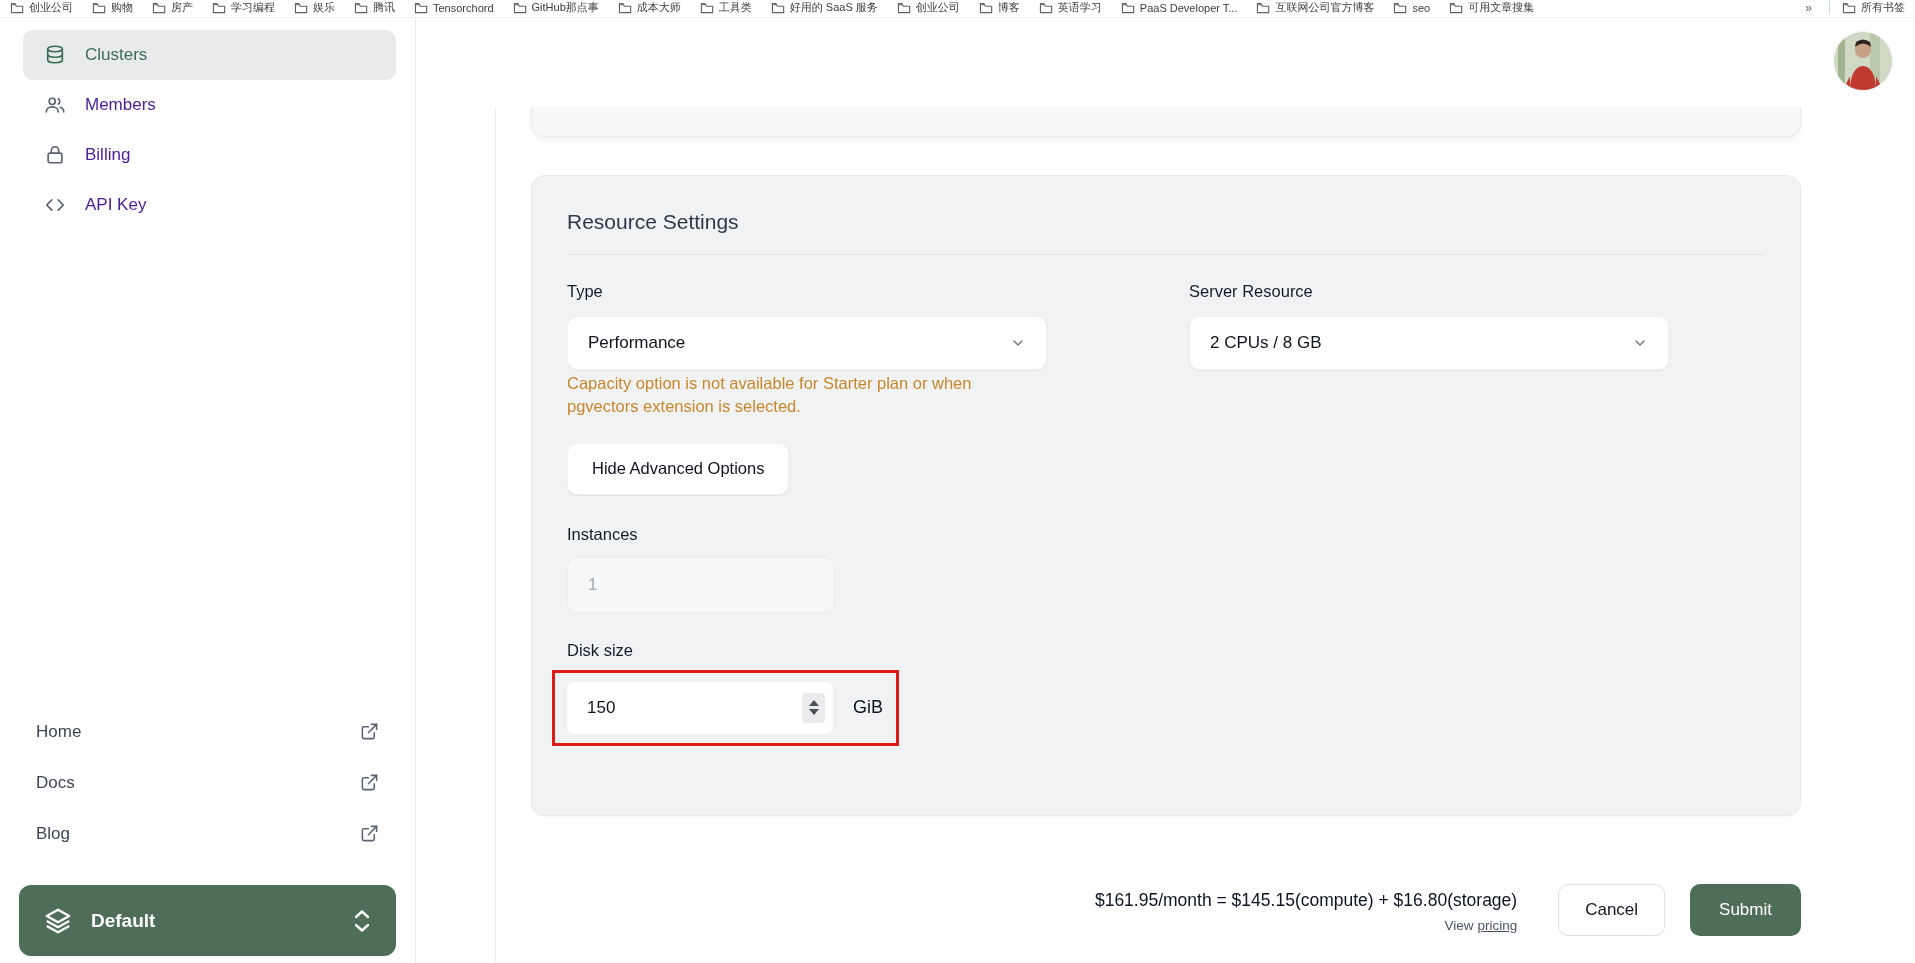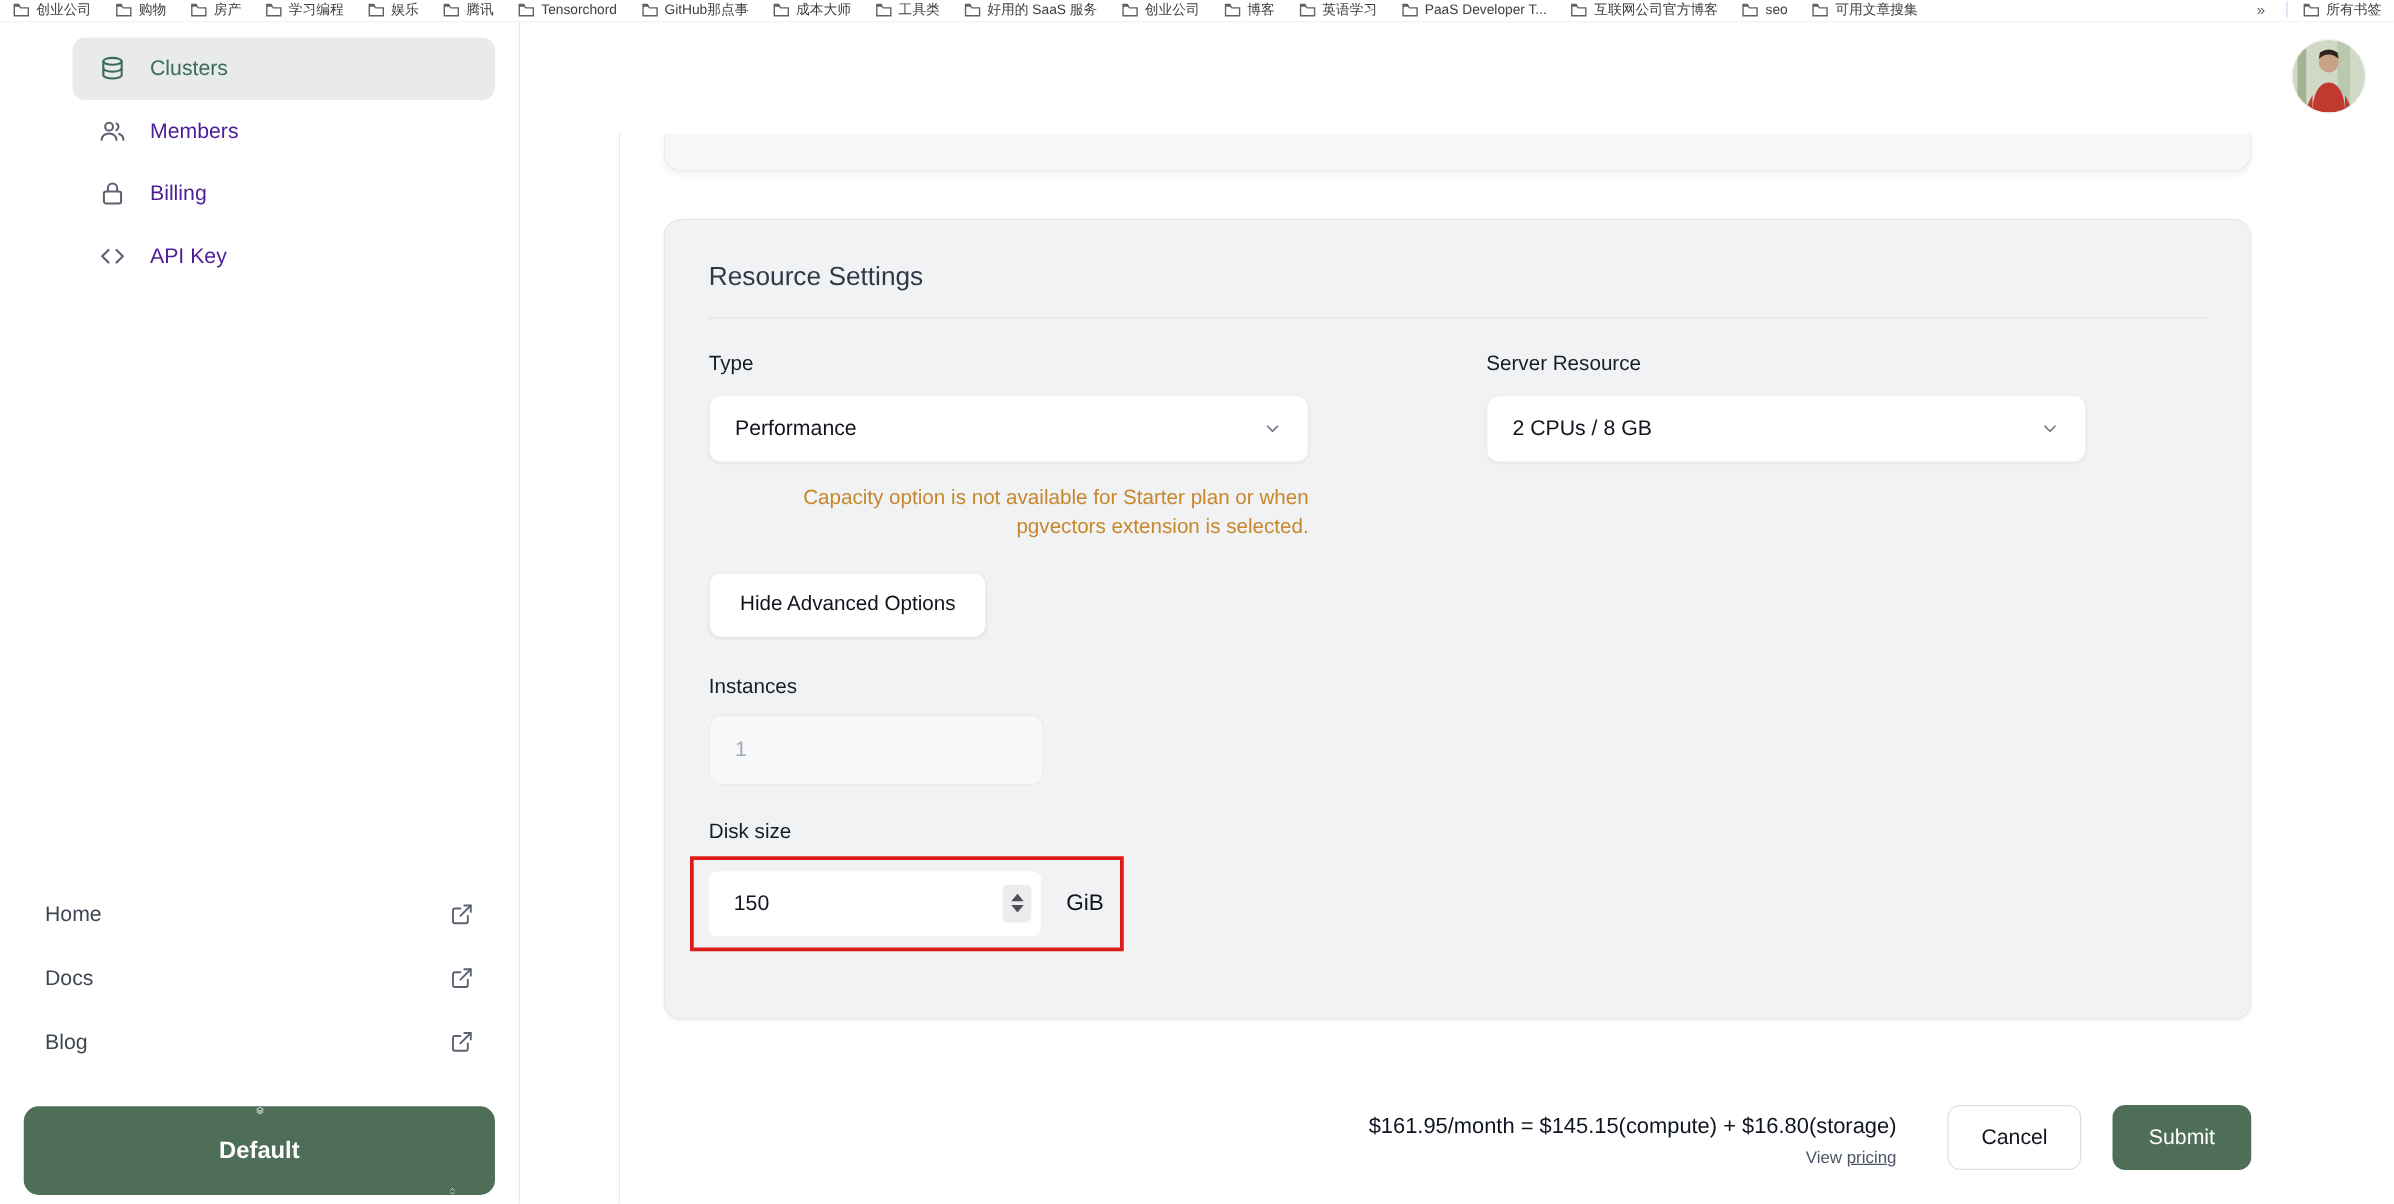--- a/index.html
+++ b/index.html
@@ -33,21 +33,21 @@
     background: #fff; border-right: 1px solid #e7e9eb;
     display: flex; flex-direction: column;
   }
   .side-header {
     height: 92px; flex: 0 0 92px;
     display: flex; align-items: center;
     padding-left: 29px; gap: 10px;
     border-bottom: 1px solid #e7e9eb;
   }
   .brand-title { font-size: 26px; font-weight: 600; color: #18202b; letter-spacing: .2px; }
-  .nav { padding: 12px 19px 0 10px; margin-left: 48px; }
+  .nav { padding: 12px 19px 0 23px; }
   .nav-item {
     height: 50px; border-radius: 10px;
     display: flex; align-items: center; gap: 19px;
     padding-left: 21px; font-size: 17px; color: #4c1d95;
     cursor: pointer;
   }
   .nav-item.active { background: #e9eaec; color: #3c6e54; }
   .nav-icon { width: 22px; height: 22px; display: inline-flex; }
   .side-links { margin-top: auto; padding: 0 36px 0 36px; }
   .side-link {
@@ -55,21 +55,20 @@
     font-size: 17px; color: #3f4653; cursor: pointer;
   }
   .side-links-wrap { margin-bottom: 26px; }
   .workspace-btn {
     margin: 0 19px 7px 19px; height: 71px;
     background: #4e6e58; border-radius: 12px; border: none;
     color: #fff; display: flex; align-items: center;
     padding: 0 24px; gap: 18px;
     font-size: 19px; font-weight: 700; font-family: inherit;
     cursor: pointer;
-    flex-direction: column;
   }
   .workspace-btn .updown { margin-left: auto; }
   
   .main { flex: 1 1 auto; position: relative; background: #fff; }
   .avatar {
     position: absolute; top: 14px; right: 23px;
     width: 58px; height: 58px; border-radius: 50%;
     overflow: hidden; cursor: pointer;
     box-shadow: 0 0 0 1px rgba(0,0,0,.05);
   }
@@ -92,21 +91,21 @@
   .form-row { display: flex; gap: 142px; }
   .field-col { width: 480px; }
   .field-label { margin-top: 27px; font-size: 16.5px; color: #161d29; }
   .select {
     margin-top: 15px; height: 54px; width: 100%;
     background: #fff; border: 1px solid #eef0f2; border-radius: 10px;
     box-shadow: 0 1px 2px rgba(0,0,0,.05);
     display: flex; align-items: center; justify-content: space-between;
     padding: 0 20px; font-size: 17px; color: #10151d; cursor: pointer;
   }
-  .warning { margin-top: 17px; width: 480px; font-size: 16.5px; line-height: 1.38; color: #c8872b; text-align: right; }
+  .warning { margin-top: 2px; width: 480px; font-size: 16.5px; line-height: 1.38; color: #c8872b; }
   .adv-btn {
     margin-top: 25px; height: 52px; padding: 0 24px;
     background: #fff; border: 1px solid #f0f1f3; border-radius: 10px;
     box-shadow: 0 1px 2px rgba(0,0,0,.07);
     font-size: 16.5px; color: #10151d; font-family: inherit; cursor: pointer;
   }
   .input-plain {
     margin-top: 13px; width: 268px; height: 56px;
     background: #f7f8f9; border: 1px solid #e9ebed; border-radius: 10px;
     padding: 0 20px; font-size: 17px; color: #a3a9b1; font-family: inherit;

